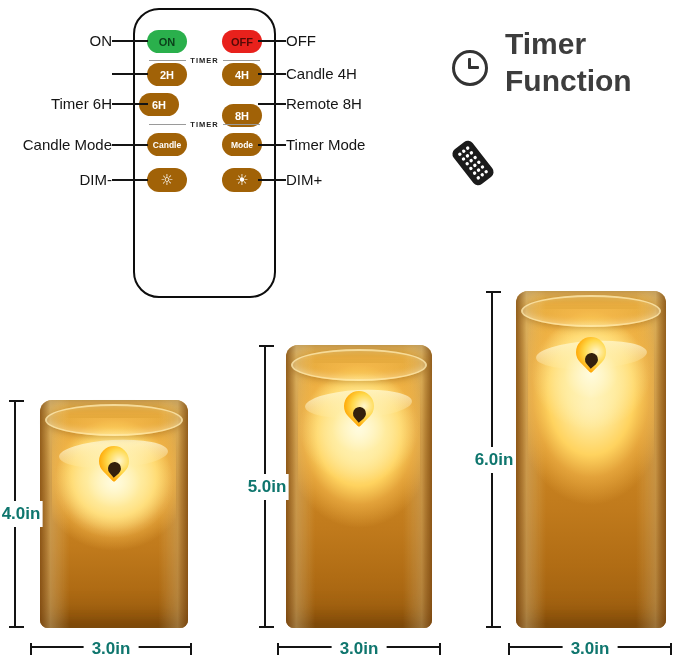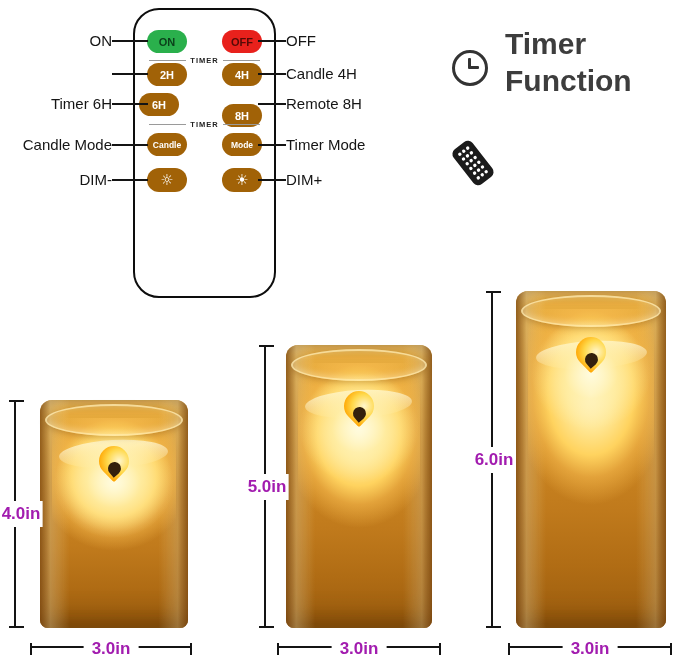--- a/index.html
+++ b/index.html
@@ -64,21 +64,21 @@
   .wick { position:absolute; left:50%; top:62px; width:13px; height:13px; margin-left:-6px;
           border-radius:0 50% 50% 50%; transform:rotate(-130deg); background:#33200d; }
 
   
   .vdim { position:absolute; width:0; border-left:2px solid #141414; }
   .vdim::before, .vdim::after { content:""; position:absolute; left:-7px; width:15px; height:2px; background:#141414; }
   .vdim::before { top:0; } .vdim::after { bottom:0; }
   .hdim { position:absolute; height:0; border-top:2px solid #141414; }
   .hdim::before, .hdim::after { content:""; position:absolute; top:-5px; width:2px; height:12px; background:#141414; }
   .hdim::before { left:0; } .hdim::after { right:0; }
-  .dim-label { position:absolute; background:#fff; font-size:17px; font-weight:700; color:#a21caf;
+  .dim-label { position:absolute; background:#fff; font-size:17px; font-weight:700; color:#0f766e;
                white-space:nowrap; z-index:2; }
   .vdim .dim-label { left:1px; top:50%; transform:translate(-50%,-50%); padding:3px 2px; }
   .hdim .dim-label { left:50%; top:1px; transform:translate(-50%,-50%); padding:0 8px; }
 </style>
 </head>
 <body>
 
 <div class="stage">
 
   <div class="remote">

